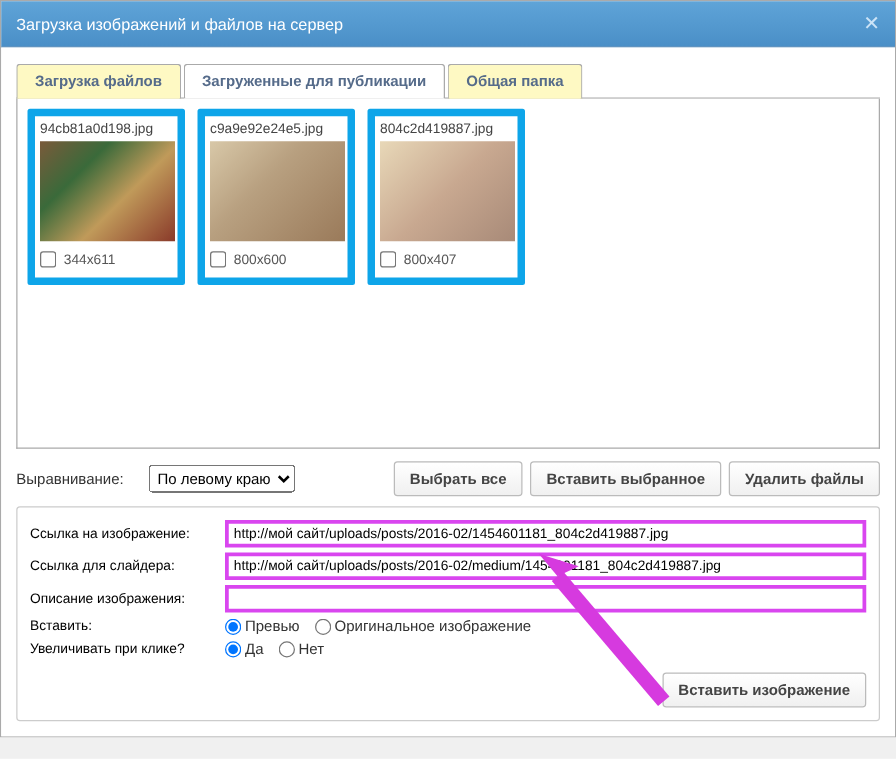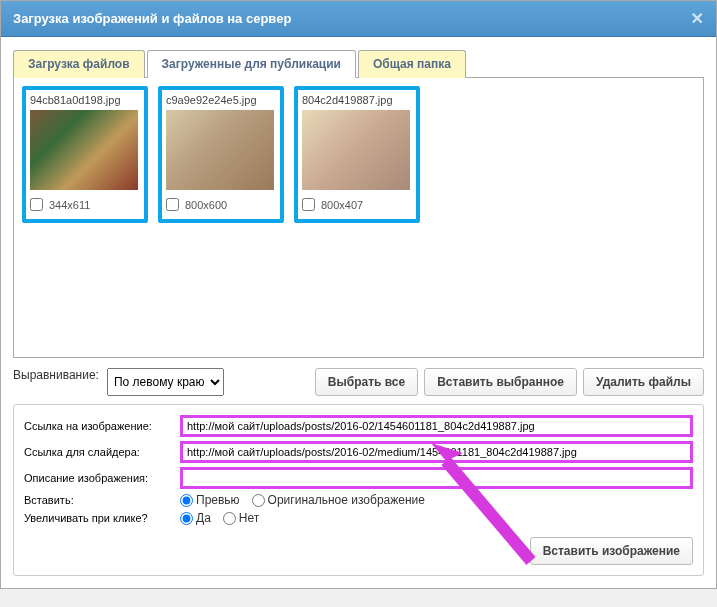--- a/index.html
+++ b/index.html
@@ -1,32 +1,32 @@
 <!DOCTYPE html>
 <html><head>
 <meta charset="utf-8">
 <style>
 * { box-sizing: border-box; margin: 0; padding: 0; }
 body { font-family: Arial, sans-serif; font-size: 12px; color: #333; background: #f0f0f0; }
 .dialog { width: 717px; background: #fff; border: 1px solid #aaa; margin: 0 auto; }
-.titlebar { background: linear-gradient(#5fa4d8, #4a8fc7); color: #fff; padding: 8px 12px; font-weight: bold; font-size: 13px; display: flex; justify-content: space-between; align-items: center; border-bottom: 1px solid #3a7ab0; }
+.titlebar { background: linear-gradient(#5fa4d8, #4a8fc7); color: #fff; padding: 8px 12px; font-weight: normal; font-size: 13px; display: flex; justify-content: space-between; align-items: center; border-bottom: 1px solid #3a7ab0; }
 .close-x { cursor: pointer; font-size: 16px; color: #cce4f7; }
 .content { padding: 12px; background: #fff; }
 .tabs { display: flex; gap: 0; border-bottom: 1px solid #aaa; margin-bottom: 0; }
 .tab { padding: 6px 14px; border: 1px solid #aaa; border-bottom: none; background: #fff; font-weight: bold; color: #556b8a; cursor: pointer; margin-right: 2px; border-radius: 3px 3px 0 0; position: relative; top: 1px; }
 .tab.active { background: #fff; border-bottom: 1px solid #fff; }
 .tab:not(.active) { background: #fef9c3; }
 .panel { border: 1px solid #aaa; border-top: none; padding: 8px; min-height: 280px; background: #fff; }
 .thumbs { display: flex; gap: 10px; flex-wrap: wrap; }
-.thumb { width: 126px; border: 4px solid #0ea5e9; border-radius: 2px; padding: 4px; background: #fff; }
+.thumb { width: 126px; border: 6px solid #0ea5e9; border-radius: 2px; padding: 4px; background: #fff; }
 .thumb-name { font-size: 11px; color: #444; margin-bottom: 4px; white-space: nowrap; overflow: hidden; text-overflow: ellipsis; }
 .thumb-img { width: 108px; height: 80px; background: #ddd; display: flex; align-items: center; justify-content: center; overflow: hidden; }
 .thumb-size { margin-top: 6px; font-size: 11px; color: #555; display: flex; align-items: flex-end; gap: 4px; padding: 2px 0 4px 0; }
 .thumb-size input[type=checkbox] { margin-right: 2px; }
-.row { display: flex; gap: 8px; margin-top: 10px; }
+.row { display: flex; align-items: center; gap: 20px; margin-top: 10px; }
 .row label { font-size: 12px; color: #333; }
 select { font-size: 12px; padding: 2px; }
 .btnbar { display: flex; gap: 6px; margin-left: auto; }
 .btn { background: linear-gradient(#fff,#f0f0f0); border: 1px solid #bbb; border-radius: 3px; padding: 6px 12px; font-size: 12px; font-weight: bold; color: #444; cursor: pointer; }
 .form-box { border: 1px solid #ccc; border-radius: 3px; padding: 10px; margin-top: 8px; }
 .form-row { display: flex; align-items: center; margin-bottom: 4px; gap: 6px; }
 .form-row .lbl { width: 150px; font-size: 11px; color: #000000; flex-shrink: 0; }
 .form-row input[type=text] { flex: 1; font-size: 11px; padding: 2px 4px; border: 3px solid #d946ef; background: #fff; font-family: Arial; }
 .radios { display: flex; gap: 12px; font-size: 12px; }
 .radios label { display: flex; align-items: center; gap: 3px; }

